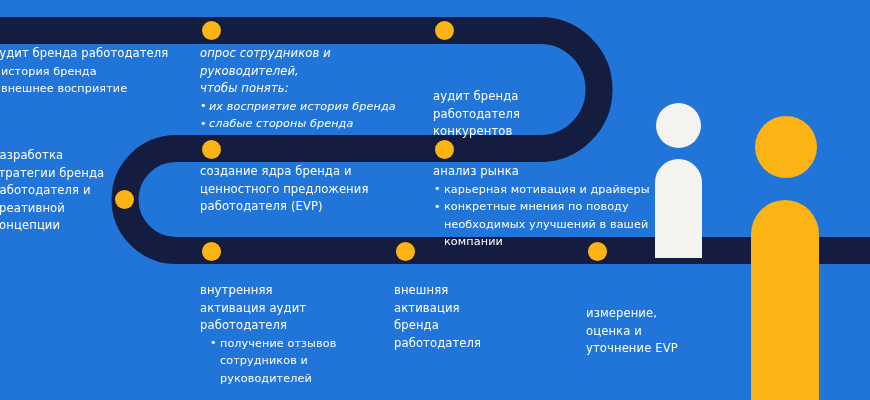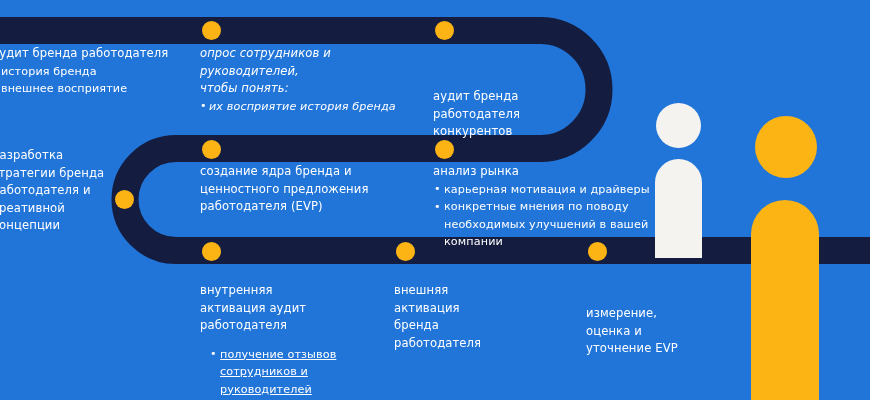--- a/index.html
+++ b/index.html
@@ -117,20 +117,21 @@
       <li>внешнее восприятие</li>
     </ul>
   </div>
 
   <div class="block" style="left:200px; top:45px; width:215px;font-style:italic;">
     <div class="hd">опрос сотрудников и
 руководителей,
 чтобы понять:</div>
     <ul>
       <li>их восприятие история бренда</li>
+      <li>слабые стороны бренда</li>
     </ul>
   </div>
 
   <div class="block" style="left:433px; top:60px; width:120px;margin-top:28px;">
     <div class="hd">аудит бренда
 работодателя
 конкурентов</div>
   </div>
 
   <div class="block" style="left:-8px; top:147px; width:120px;">
@@ -152,21 +153,21 @@
   <div class="block" style="left:200px; top:163px; width:225px;">
     <div class="hd">создание ядра бренда и
 ценностного предложения
 работодателя  (EVP)</div>
   </div>
 
   <div class="block wide-bullets" style="left:200px; top:282px; width:165px;">
     <div class="hd">внутренняя
 активация аудит
 работодателя</div>
-    <ul style="margin-left:9px; margin-top:11px;text-decoration:underline;">
+    <ul style="margin-left:9px; margin-top:0;">
       <li>получение отзывов сотрудников и руководителей</li>
     </ul>
   </div>
 
   <div class="block" style="left:394px; top:282px; width:130px;">
     <div class="hd">внешняя
 активация
 бренда
 работодателя</div>
   </div>

